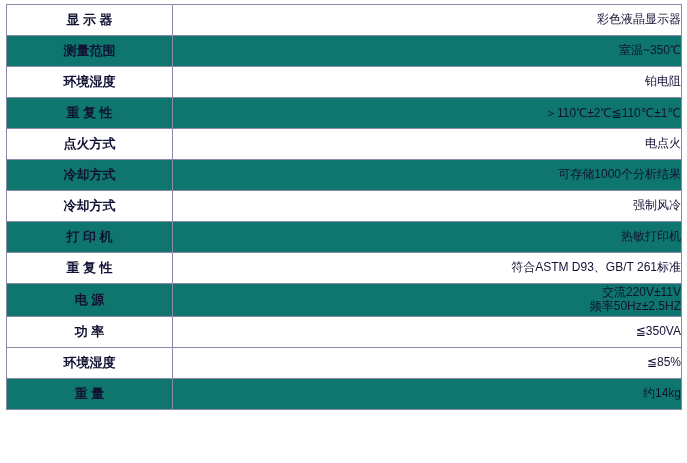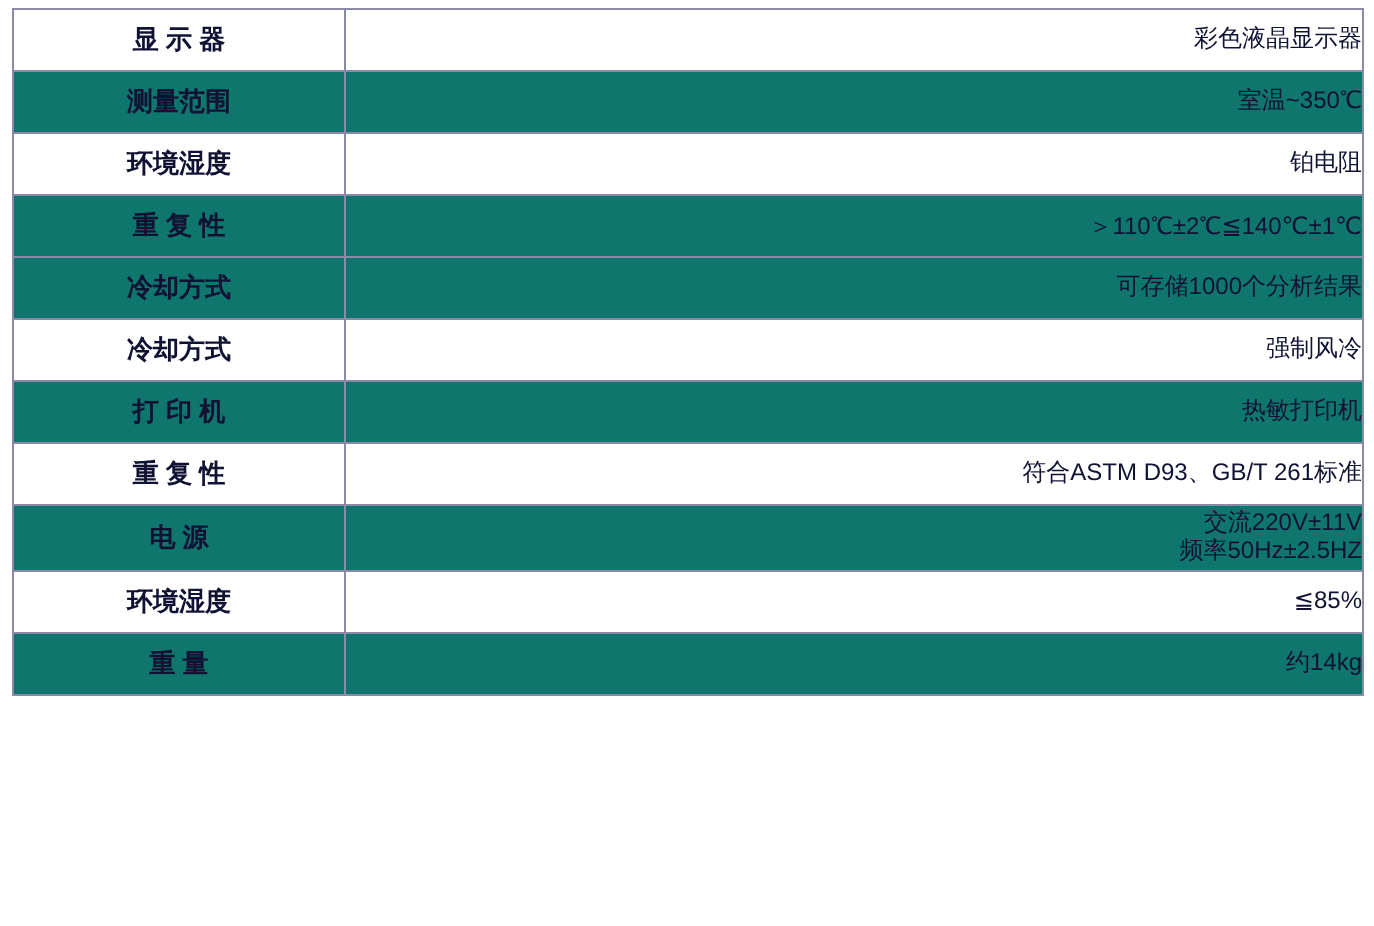--- a/index.html
+++ b/index.html
@@ -99,22 +99,28 @@
       </tr>
       <tr class="plain">
         <td class="label"><span class="lbl">环境湿度</span></td>
         <td class="value">
             <span class="value-line">铂电阻</span>
           </td>
       </tr>
       <tr class="alt">
         <td class="label"><span class="lbl">重 复 性</span></td>
         <td class="value small">
-          <span class="two-col"><span class="first">＞110℃±2℃</span><span>≦140℃±1℃</span></span>
+          <span class="two-col"><span class="first">＞110℃±2℃</span><span>≦110℃±1℃</span></span>
         </td>
+      </tr>
+      <tr class="plain">
+        <td class="label"><span class="lbl">点火方式</span></td>
+        <td class="value">
+            <span class="value-line">电点火</span>
+          </td>
       </tr>
       <tr class="alt">
         <td class="label"><span class="lbl">冷却方式</span></td>
         <td class="value small">
             <span class="value-line">可存储1000个分析结果</span>
           </td>
       </tr>
       <tr class="plain">
         <td class="label"><span class="lbl">冷却方式</span></td>
         <td class="value">
@@ -136,20 +142,26 @@
       <tr class="alt">
         <td class="label"><span class="lbl">电 源</span></td>
         <td class="value small">
           <span class="stack">
             <span class="value-line">交流220V±11V</span>
             <span class="value-line">频率50Hz±2.5HZ</span>
           </span>
         </td>
       </tr>
       <tr class="plain">
+        <td class="label"><span class="lbl">功 率</span></td>
+        <td class="value">
+            <span class="value-line">≦350VA</span>
+          </td>
+      </tr>
+      <tr class="plain">
         <td class="label"><span class="lbl">环境湿度</span></td>
         <td class="value">
             <span class="value-line">≦85%</span>
           </td>
       </tr>
       <tr class="alt">
         <td class="label"><span class="lbl">重 量</span></td>
         <td class="value">
             <span class="value-line">约14kg</span>
           </td>

